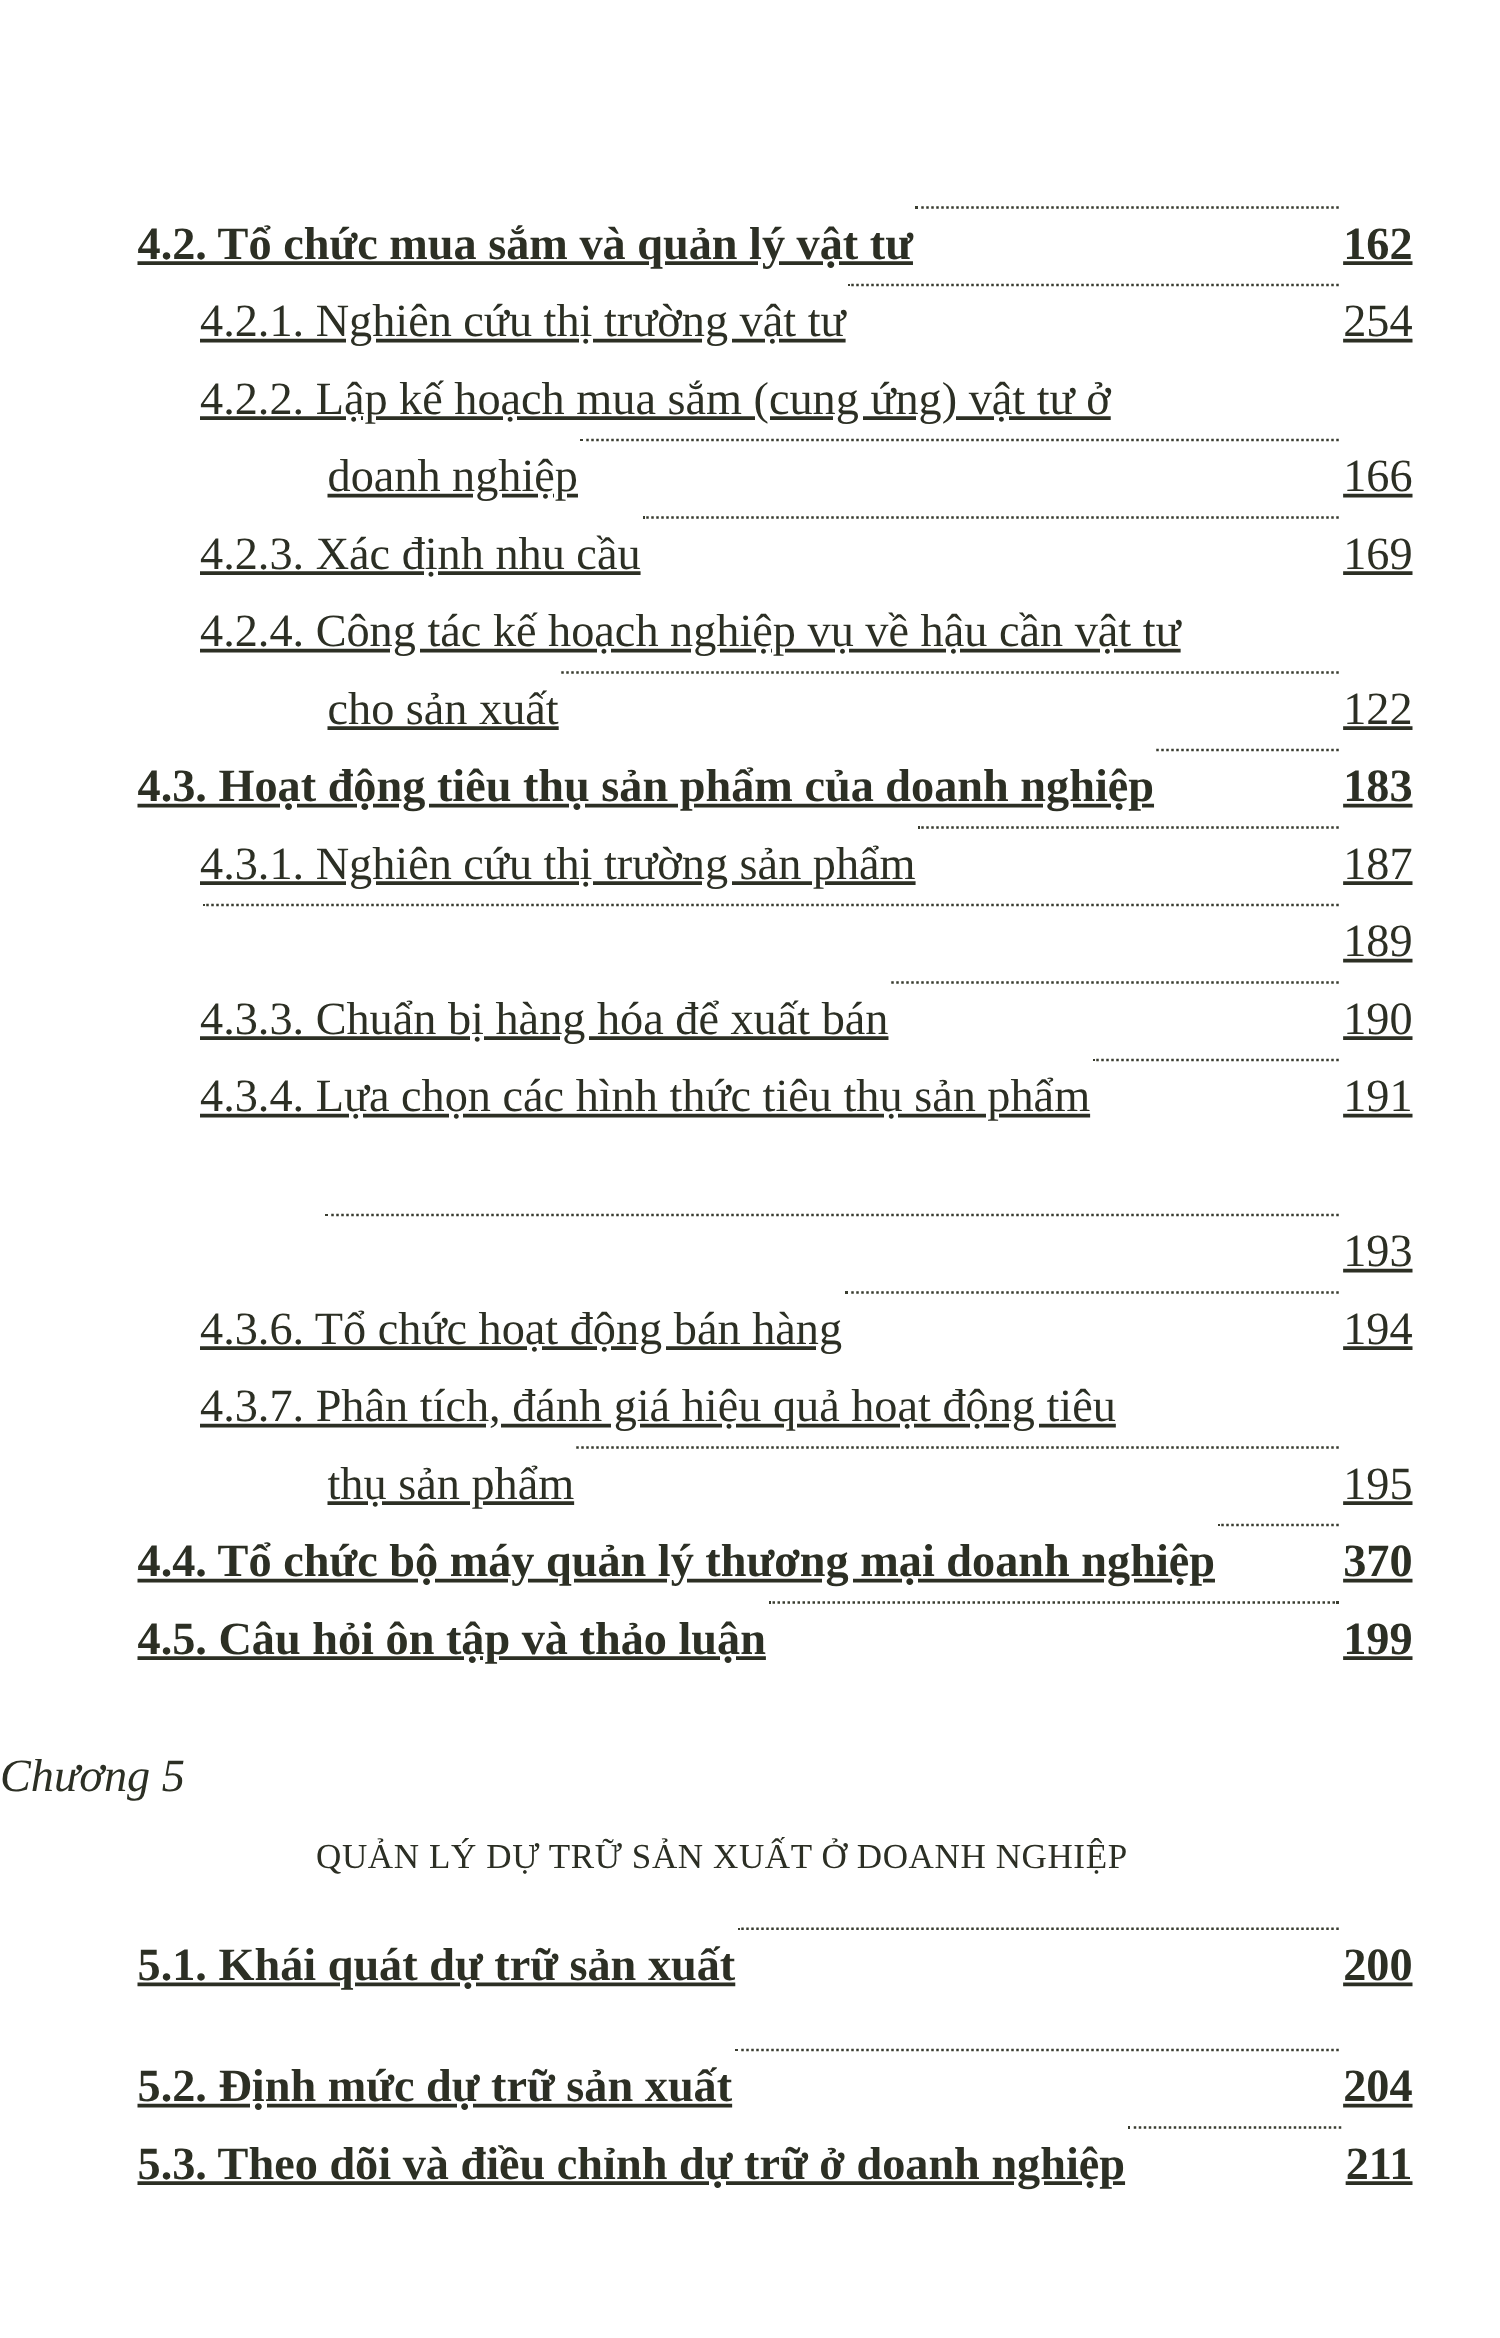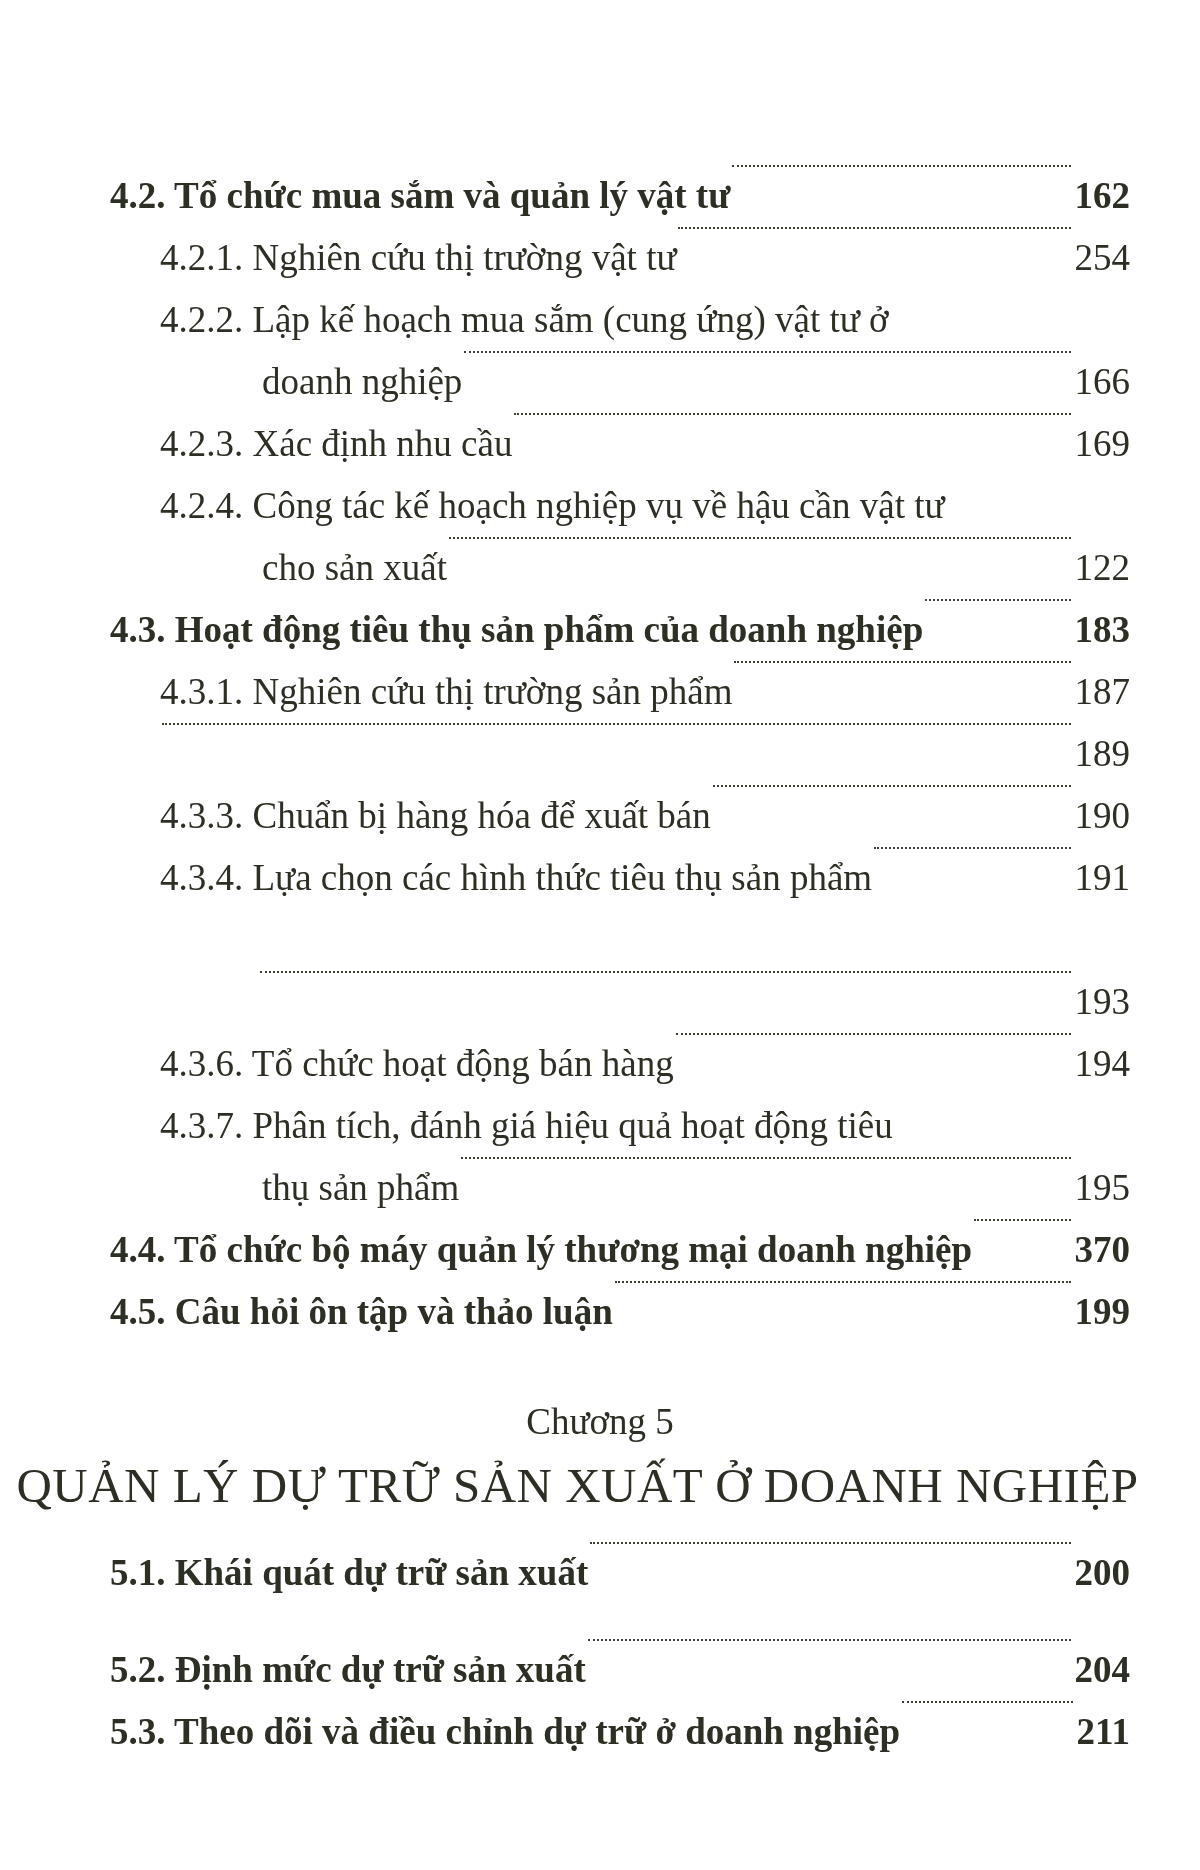--- a/index.html
+++ b/index.html
@@ -28,20 +28,21 @@
     height: 56px;
     font-size: 37px;
     line-height: 56px;
   }
   .toc-row .inner {
     position: absolute;
     right: 70px;
     display: flex;
     align-items: flex-start;
     white-space: nowrap;
+    text-decoration: underline;
   }
   .toc-row.lvl1 .inner { left: 110px; }
   .toc-row.lvl2 .inner { left: 160px; }
   .toc-row.cont .inner { left: 262px; }
   .toc-row.cont.c2 .inner { left: 258px; }
   .toc-row.bold { font-weight: bold; }
   .toc-row .title { flex: 0 0 auto; }
   .toc-row .leader {
     flex: 1 1 auto;
     margin: 0 4px 0 2px;
@@ -54,30 +55,31 @@
   }
   .toc-row .page-num {
     flex: 0 0 auto;
     text-align: right;
   }
   .toc-row.nolead .inner { right: auto; }
   .chapter-label {
     position: absolute;
     left: 0; width: 1200px;
     top: 1398px;
-    text-align: center;
+    text-align: left;
+    font-style: italic;
     font-size: 37px;
     line-height: 48px;
   }
   .chapter-title {
     position: absolute;
     left: 0; width: 1155px;
     top: 1458px;
     text-align: center;
-    font-size: 49px;
+    font-size: 28px;
     line-height: 56px;
     letter-spacing: 0.5px;
   }
 </style>
 </head>
 <body>
 
 <div class="page">
 
   <div class="toc-row lvl1 bold" style="top:168px">

